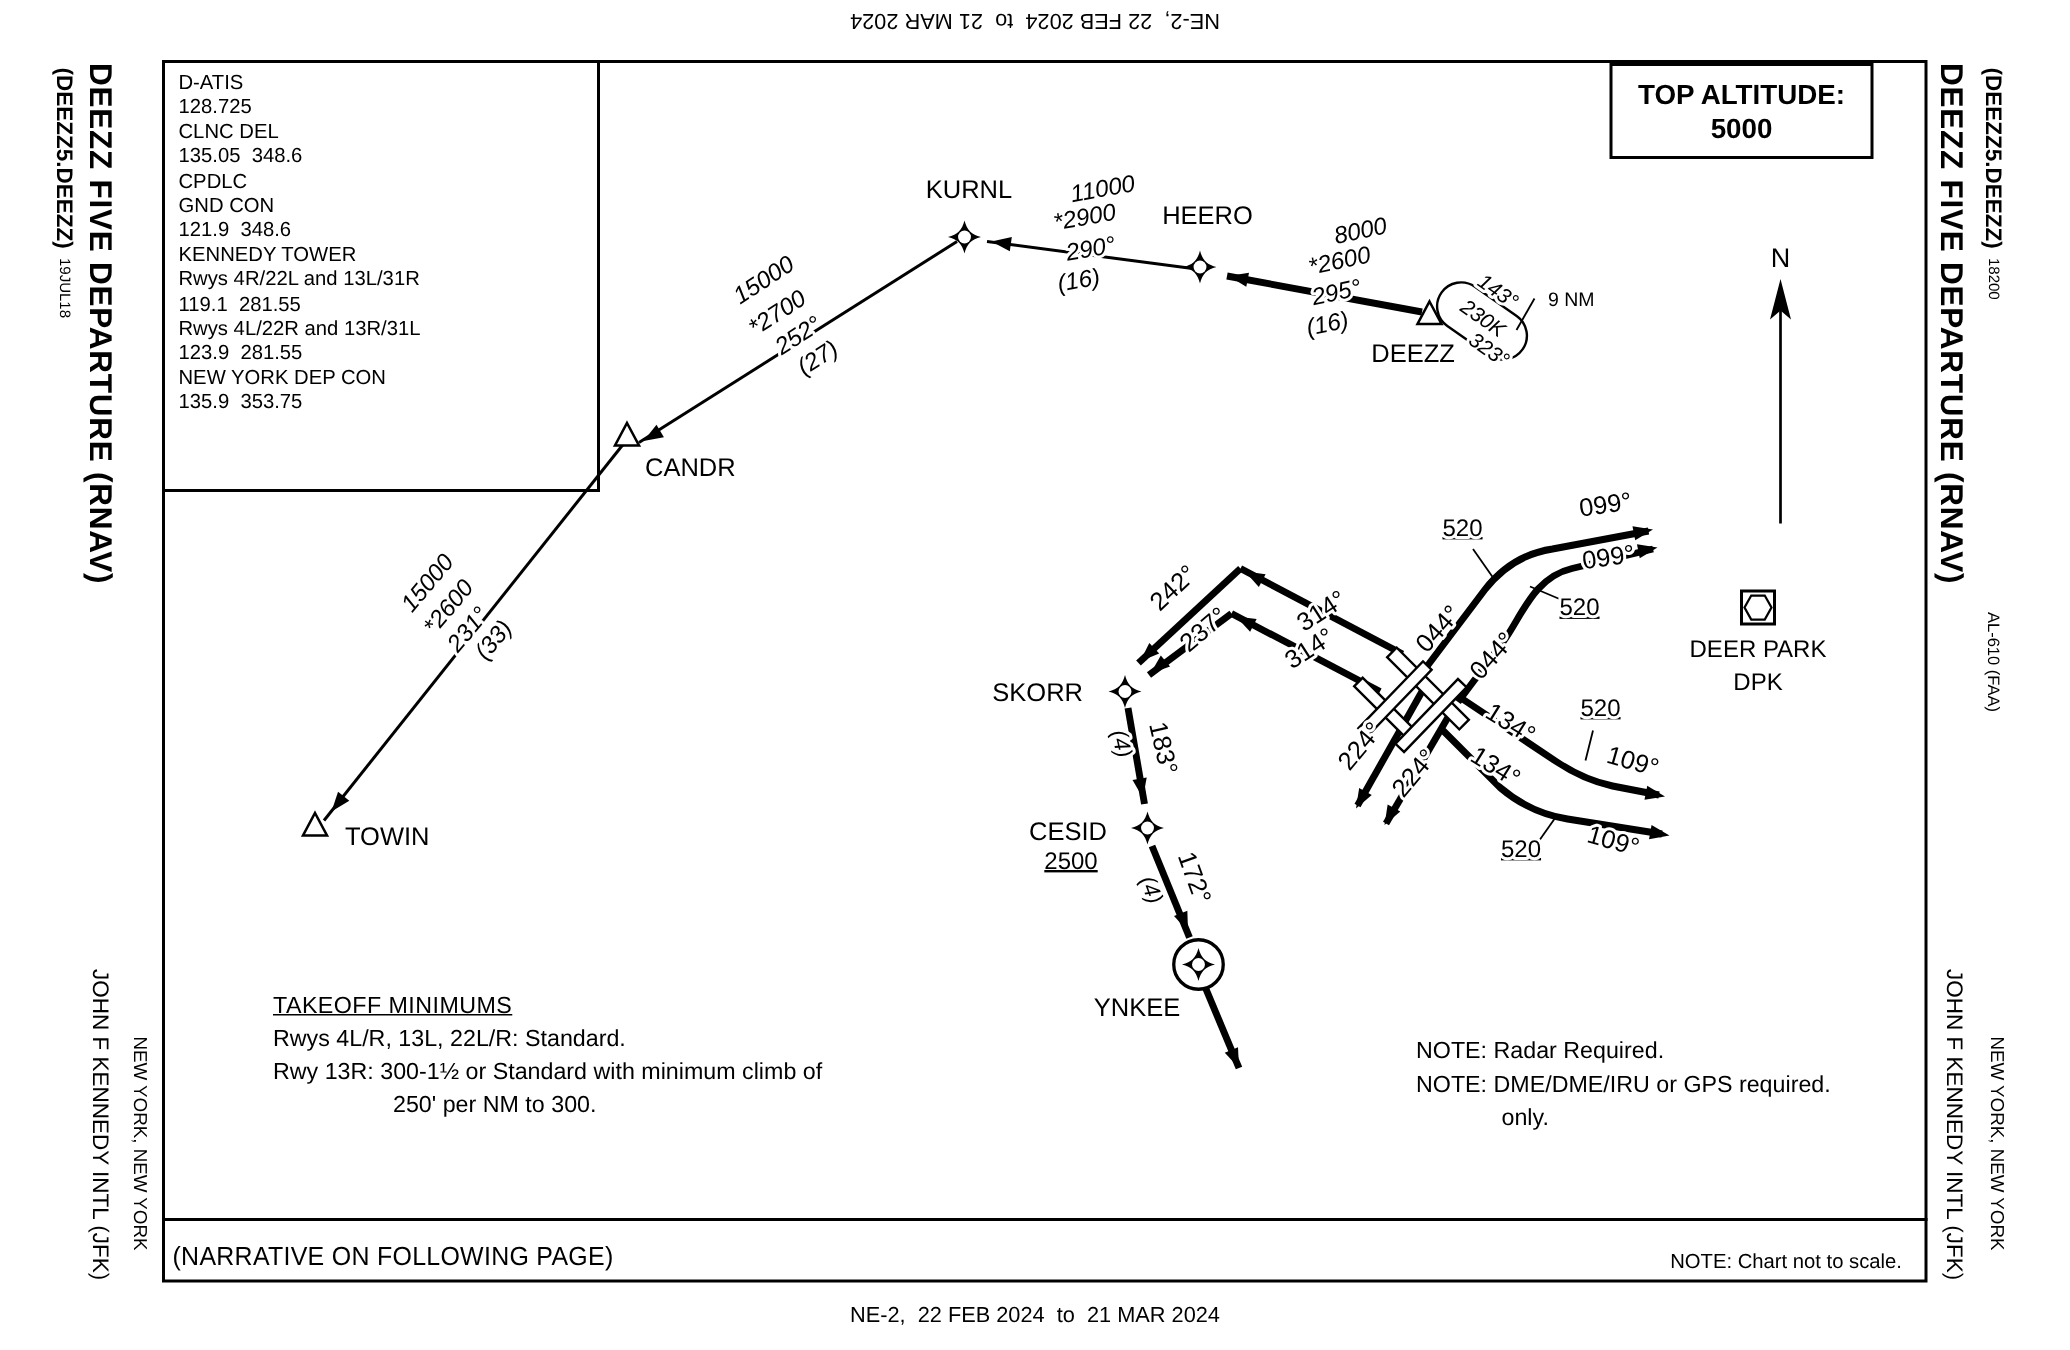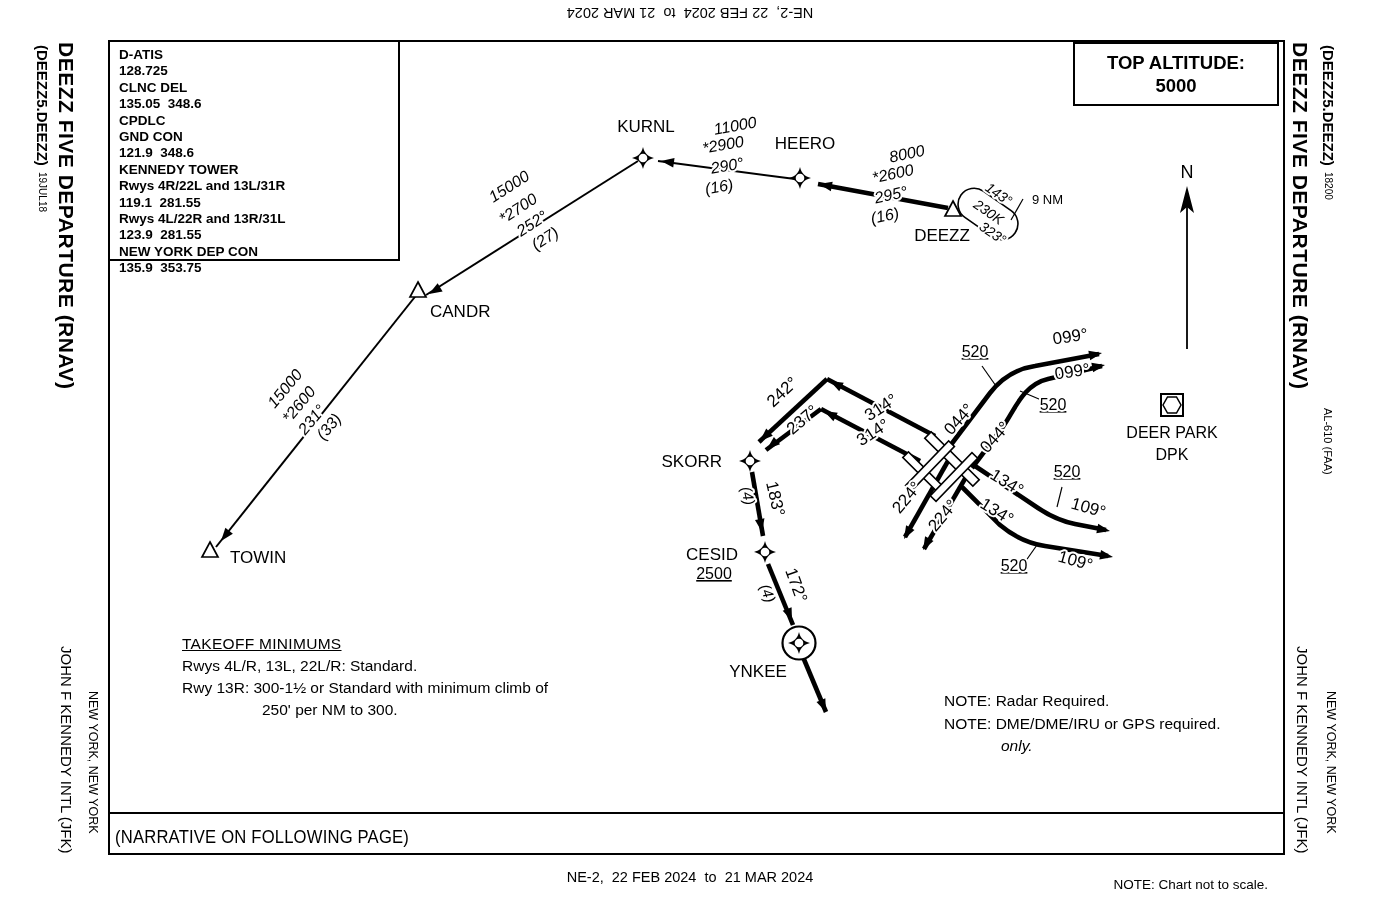--- a/index.html
+++ b/index.html
@@ -6,29 +6,29 @@
   .page{position:relative;width:1380px;height:900px;background:#fff;font-family:"Liberation Sans",sans-serif;color:#000;overflow:hidden;}
   .vtext{position:absolute;writing-mode:vertical-rl;text-orientation:mixed;white-space:nowrap;}
   .mtitle{font-size:21px;font-weight:600;letter-spacing:.5px;}
   .msub{font-size:15px;font-weight:600;}
   .msub .tiny{font-size:10px;font-weight:400;margin-top:6px;display:inline-block;}
   .mair{font-size:15px;}
   .mcity{font-size:12.5px;}
   .mal{font-size:11px;}
   .main-border{position:absolute;left:108px;top:40px;width:1177px;height:815px;border:2.5px solid #000;box-sizing:border-box;}
   .sep{position:absolute;left:108px;top:812px;width:1177px;height:2px;background:#000;}
-  .comm-box{position:absolute;left:108px;top:40px;width:292px;height:221px;border:2px solid #000;box-sizing:border-box;padding:5px 6px 0 9px;font-size:13.5px;line-height:16.4px;white-space:pre;font-weight:bold;}
-  .topalt{position:absolute;left:1073px;top:42px;width:206px;height:64px;border:2.5px solid #000;box-sizing:border-box;text-align:center;font-weight:bold;font-size:18.5px;line-height:23px;padding-top:7px;}
-  .tom{position:absolute;left:182px;top:633px;font-size:15.5px;line-height:22px;}
+  .comm-box{position:absolute;left:108px;top:40px;width:292px;height:288px;border:2px solid #000;box-sizing:border-box;padding:5px 6px 0 9px;font-size:13.5px;line-height:16.4px;white-space:pre;}
+  .topalt{position:absolute;left:1073px;top:42px;width:176px;height:64px;border:2.5px solid #000;box-sizing:border-box;text-align:center;font-weight:bold;font-size:18.5px;line-height:23px;padding-top:7px;}
+  .tom{position:absolute;left:182px;top:660px;font-size:15.5px;line-height:22px;}
   .tom .title{text-decoration:underline;letter-spacing:.3px;}
   .tom .indent{padding-left:80px;}
   .notes{position:absolute;left:944px;top:690px;font-size:15.5px;line-height:22.5px;}
-  .notes .indent{padding-left:57px;font-style:italic;}
+  .notes .indent{padding-left:57px;}
   .narrative{position:absolute;left:115px;top:827px;font-size:17.5px;letter-spacing:.2px;transform:scaleX(.95);transform-origin:left;}
-  .nts{position:absolute;right:112px;top:833px;font-size:13.5px;margin-top:44px;}
+  .nts{position:absolute;right:112px;top:833px;font-size:13.5px;}
   .datebar{position:absolute;left:0;width:100%;text-align:center;font-size:14.5px;white-space:pre;}
   .datebar.top{top:5px;transform:rotate(180deg);}
   .datebar.bottom{top:869px;}
   svg{position:absolute;left:0;top:0;}
   svg text{font-family:"Liberation Sans",sans-serif;fill:#000;}
   .s13{font-size:13px}.s14{font-size:14px}.s15{font-size:15px}.s16{font-size:16px}.s17{font-size:17px}.s18{font-size:18px}
   .it{font-style:italic}
   .u{text-decoration:underline}
   .halo{paint-order:stroke;stroke:#fff;stroke-width:4px;stroke-linejoin:round;}
 </style>

